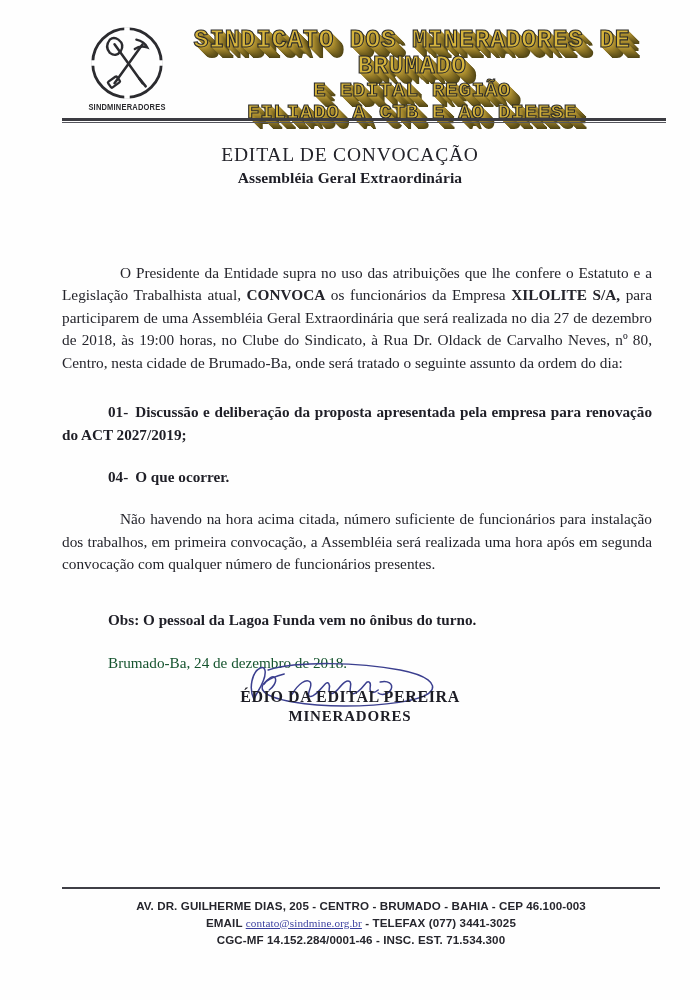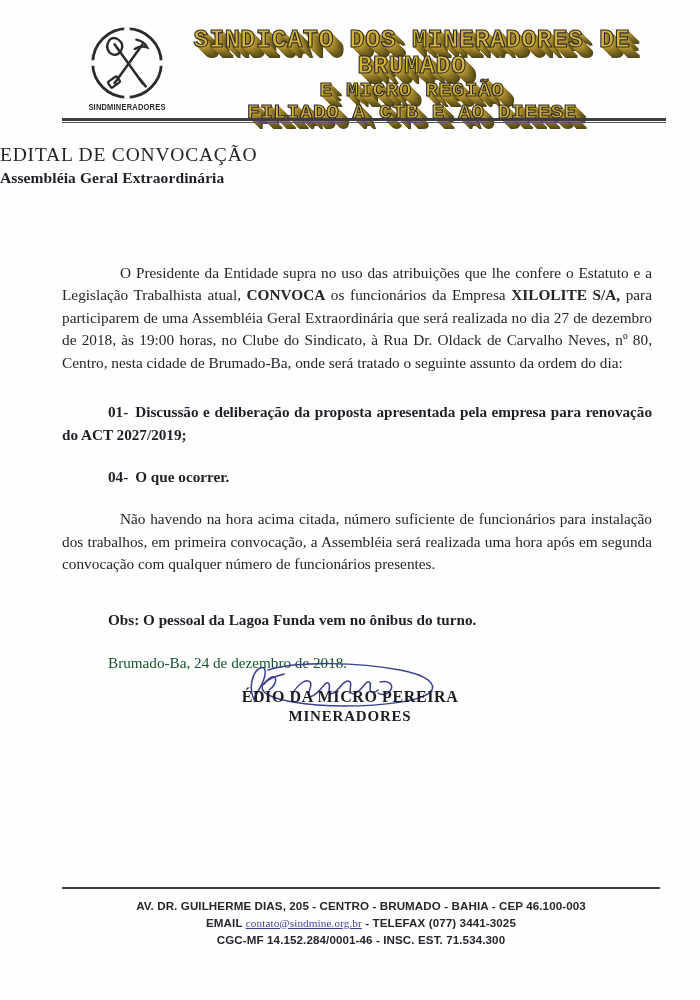--- a/index.html
+++ b/index.html
@@ -107,20 +107,21 @@
     background: #55555c;
     width: 100%;
     margin-top: 1.6px;
   }
 
   
   .title-block {
     position: absolute;
     left: 0; right: 0;
     top: 144px;
+    text-align: center;
   }
   .doc-title {
     font-size: 19.5px;
     letter-spacing: 0.8px;
     color: #23232a;
     font-weight: normal;
     margin: 0;
   }
   .doc-subtitle {
     font-size: 15.5px;
@@ -281,21 +282,21 @@
           <line x1="70" y1="26" x2="34" y2="76"></line>
           <path d="M62 20 q10 2 14 10 q-9 -3 -16 2" stroke-width="3"></path>
           <rect x="26" y="70" width="14" height="9" rx="1.6" transform="rotate(-36 33 74)" stroke-width="3"></rect>
         </g>
       </svg>
       <div class="logo-caption">SINDMINERADORES</div>
     </div>
 
     <div class="wordart">
       <span class="wordart-line wordart-l1">SINDICATO DOS MINERADORES DE BRUMADO</span>
-      <span class="wordart-line wordart-l2">E MICRO REGIÃO</span>
+      <span class="wordart-line wordart-l2">E EDITAL REGIÃO</span>
       <span class="wordart-line wordart-l3">FILIADO A CTB E AO DIEESE</span>
     </div>
   </div>
 
   <div class="rule-double">
     <div class="thick"></div>
     <div class="thin"></div>
   </div>
 
   <div class="title-block">
@@ -329,21 +330,21 @@
     <div class="sig-wrap">
       <svg class="sig-scribble" viewBox="0 0 215 48">
         <g fill="none" stroke="#3b3f8f" stroke-width="1.5" stroke-linecap="round">
           <path d="M16 38 C10 26 14 10 22 6 c6 -3 6 6 3 13 -3 8 -8 14 -9 18"></path>
           <path d="M30 8 C60 -1 120 0 162 8 c26 5 38 14 30 22 -9 9 -46 14 -86 14 -38 0 -72 -6 -80 -14 -7 -7 4 -14 20 -18"></path>
           <path d="M54 32 c6 -10 14 -16 18 -12 3 4 -4 12 -1 14 4 3 12 -8 16 -12 3 -3 5 0 4 5 -1 6 4 6 9 0 5 -6 9 -10 12 -7 2 3 -2 9 1 11 4 3 10 -4 14 -9 3 -4 6 -2 5 3 -1 6 3 7 8 3"></path>
           <path d="M142 20 c8 -2 13 2 11 7 -2 5 -9 7 -13 4"></path>
           <path d="M26 22 c4 -6 9 -9 11 -6 2 4 -3 10 -6 12"></path>
         </g>
       </svg>
-      <div class="sig-name">ÉDIO DA MICRO PEREIRA</div>
+      <div class="sig-name">ÉDIO DA EDITAL PEREIRA</div>
       <div class="sig-role">MINERADORES</div>
     </div>
   </div>
 
   <div class="footer">
     <div class="footer-rule"></div>
     <div class="footer-lines">
       <span class="footer-line">AV. DR. GUILHERME DIAS, 205 - CENTRO - BRUMADO - BAHIA - CEP 46.100-003</span>
       <span class="footer-line">
         <span>EMAIL</span>

